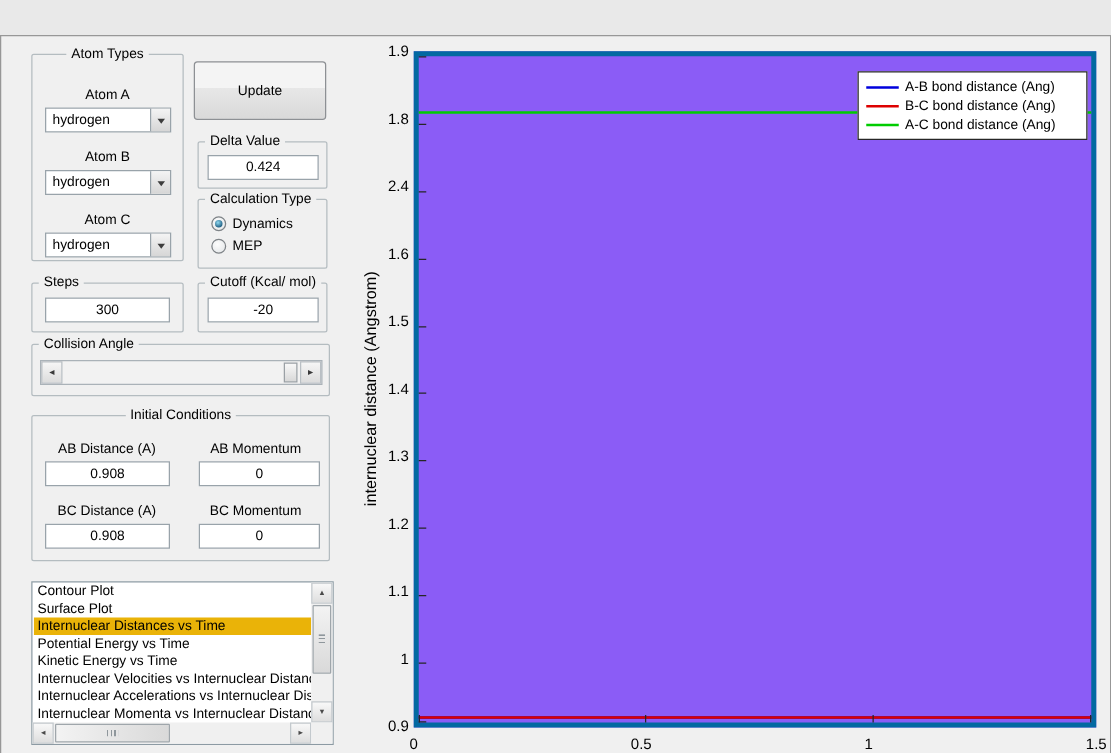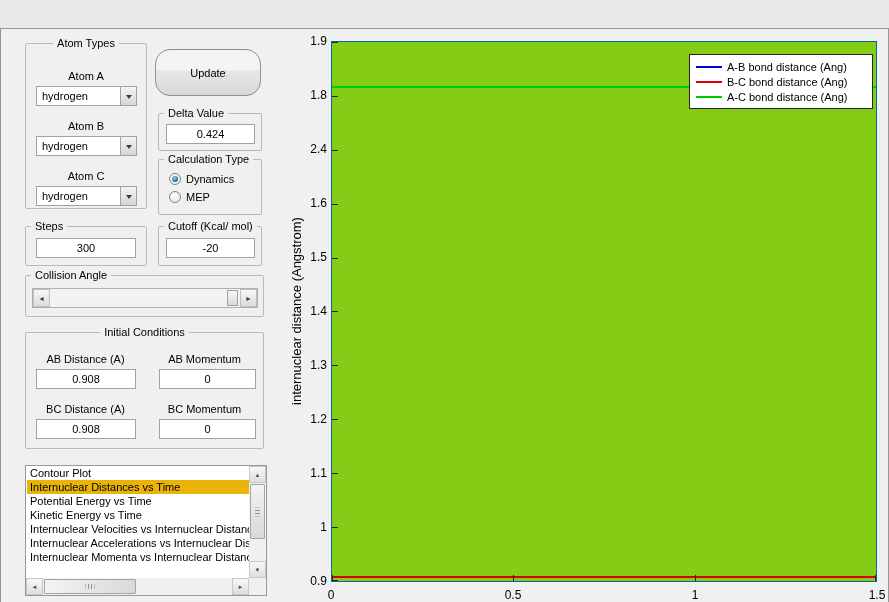--- a/index.html
+++ b/index.html
@@ -17,21 +17,21 @@
 
   
   .combo { position:absolute; height:20px; background:#fff; border:1px solid #99a3aa; display:flex; }
   .combo-text { flex:1; padding:3px 5px 0; overflow:hidden; white-space:nowrap; }
   .combo-btn { width:16px; display:flex; align-items:center; justify-content:center;
                background:linear-gradient(#f4f4f4,#d6d6d6); border-left:1px solid #99a3aa; }
   .tri { width:0; height:0; border:3px solid transparent; border-top:4px solid #3c3c3c; margin-top:4px; }
 
   .btn { position:absolute; font-family:inherit; font-size:11px; color:#000;
          background:linear-gradient(#f4f4f4 45%,#e7e7e7 46%,#d9d9d9);
-         border:1px solid #8d9094; border-radius:15px; cursor:default; }
+         border:1px solid #8d9094; border-radius:3px; cursor:default; }
 
   .edit { position:absolute; height:20px; background:#fff; border:1px solid #99a3aa;
           text-align:center; line-height:18px; overflow:hidden; }
 
   .radio-row { position:absolute; left:10px; display:flex; align-items:center; gap:5px; height:14px; }
   .rdot { width:12px; height:12px; border-radius:50%; border:1px solid #7e8387; flex:0 0 auto;
           background:radial-gradient(circle at 40% 35%, #fdfdfd, #e1e4e6); position:relative; }
   .rdot.sel::after { content:""; position:absolute; left:2px; top:2px; width:6px; height:6px;
           border-radius:50%; background:radial-gradient(circle at 40% 35%, #8fd8f0, #1d5c80 75%); }
 
@@ -59,21 +59,21 @@
               transform:translateX(-50%);
               background:repeating-linear-gradient(90deg,#8f979c 0,#8f979c 1px,transparent 1px,transparent 3px); }
   .sb-thumb.v { background:linear-gradient(180deg,#f3f3f3,#d9d9d9); }
   .sb-thumb.v::after { content:""; position:absolute; top:50%; left:4px; right:4px; height:9px;
               transform:translateY(-50%);
               background:repeating-linear-gradient(180deg,#8f979c 0,#8f979c 1px,transparent 1px,transparent 3px); }
   .corner { position:absolute; right:0; bottom:0; width:17px; height:17px; background:#f0f0f0; }
 
   
   .plot { position:absolute; left:330px; top:12px; width:546px; height:541px;
-          background:#84cc16; border:1px solid #0369a1; }
+          background:#8b5cf6; border:4px solid #0369a1; }
   .series-line { position:absolute; left:0; right:0; height:2px; }
   .tick-x { position:absolute; bottom:0; width:1px; height:6px; background:#262626; }
   .tick-y { position:absolute; left:0; height:1px; width:6px; background:#262626; }
   .ytick-label { position:absolute; width:34px; text-align:right; font-size:12px; left:292px; }
   .xtick-label { position:absolute; width:44px; text-align:center; font-size:12px; top:559px; }
   .xlabel { position:absolute; left:330px; width:546px; top:581px; text-align:center; font-size:14px; }
   .ylabel { position:absolute; left:295px; top:282px; transform:translate(-50%,-50%) rotate(-90deg);
             white-space:nowrap; font-size:13px; }
   .legend { position:absolute; top:12px; right:3px; width:184px; background:#fff;
             border:1px solid #262626; padding:4px 0; }
@@ -159,20 +159,21 @@
     <div class="edit" style="left:133px;top:36px;width:97px">0</div>
     <div class="glabel" style="top:70px;left:0;width:119px">BC Distance (A)</div>
     <div class="glabel" style="top:70px;left:120px;width:117px">BC Momentum</div>
     <div class="edit" style="left:10px;top:86px;width:100px">0.908</div>
     <div class="edit" style="left:133px;top:86px;width:97px">0</div>
   </div>
 
   <div class="listbox" style="left:24px;top:436px;width:242px;height:131px">
     <div class="list-items">
       <div class="list-item">Contour Plot</div>
+      <div class="list-item">Surface Plot</div>
       <div class="list-item sel">Internuclear Distances vs Time</div>
       <div class="list-item">Potential Energy vs Time</div>
       <div class="list-item">Kinetic Energy vs Time</div>
       <div class="list-item">Internuclear Velocities vs Internuclear Distance</div>
       <div class="list-item">Internuclear Accelerations vs Internuclear Distance</div>
       <div class="list-item">Internuclear Momenta vs Internuclear Distance</div>
     </div>
     <div class="vscroll">
       <div class="sb-btn" style="top:0;right:0">▲</div>
       <div class="sb-thumb v" style="left:1px;right:1px;top:18px;height:55px"></div>

